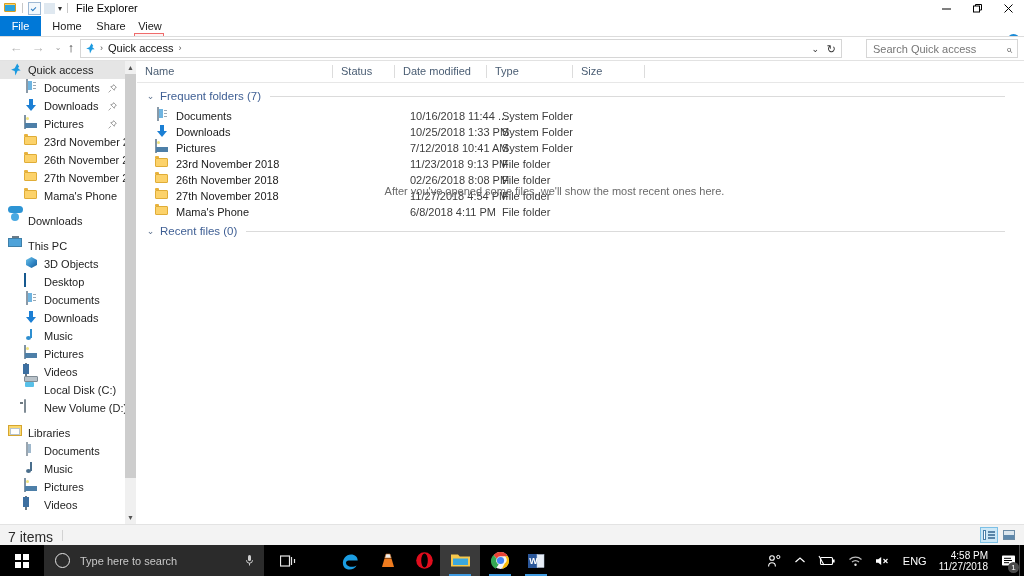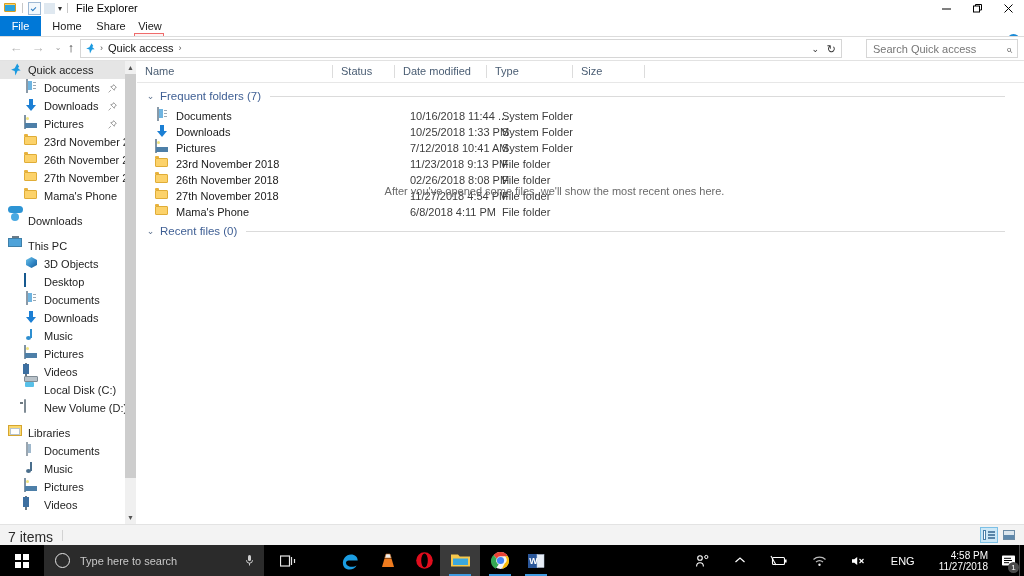--- a/index.html
+++ b/index.html
@@ -155,21 +155,21 @@
   .winlogo{width:14px;height:14px;display:grid;grid-template-columns:6px 6px;grid-template-rows:6px 6px;gap:2px;}
   .winlogo i{background:#fff;display:block;}
   .tsearch{position:absolute;left:44px;top:0;width:220px;height:31px;background:#2b2b2b;display:flex;align-items:center;}
   .tsearch .circ{width:13px;height:13px;border:1.6px solid #e3e3e3;border-radius:50%;margin-left:11px;}
   .tsearch .ph{margin-left:10px;font-size:11px;color:#c8c8c8;}
   .tsearch .mic{position:absolute;right:10px;top:9px;font-size:11px;color:#cfcfcf;}
   .titem{position:absolute;top:0;width:40px;height:31px;display:flex;align-items:center;justify-content:center;}
   .titem.active{background:#3a3a3a;}
   .tunder{position:absolute;left:9px;bottom:0;width:22px;height:2px;background:#3f9ae0;}
   .tray{position:absolute;right:0;top:0;height:31px;display:flex;align-items:center;color:#fff;font-size:11px;}
-  .tray .ti{margin-right:24px;display:flex;align-items:center;}
+  .tray .ti{margin-right:12px;display:flex;align-items:center;}
   .clock{text-align:right;line-height:11px;margin-right:10px;}
   .clock div{font-size:10px;}
   .notif{position:relative;width:20px;height:31px;display:flex;align-items:center;justify-content:center;margin-right:6px;}
   .notif .badge{position:absolute;right:-1px;bottom:3px;width:11px;height:11px;border-radius:50%;background:#4a4a4a;color:#fff;font-size:8px;line-height:11px;text-align:center;}
   .showdesk{position:absolute;right:0;top:0;width:5px;height:31px;border-left:1px solid #4a4a4a;box-sizing:border-box;}
 </style>
 </head>
 <body>
 
 <div class="win">

